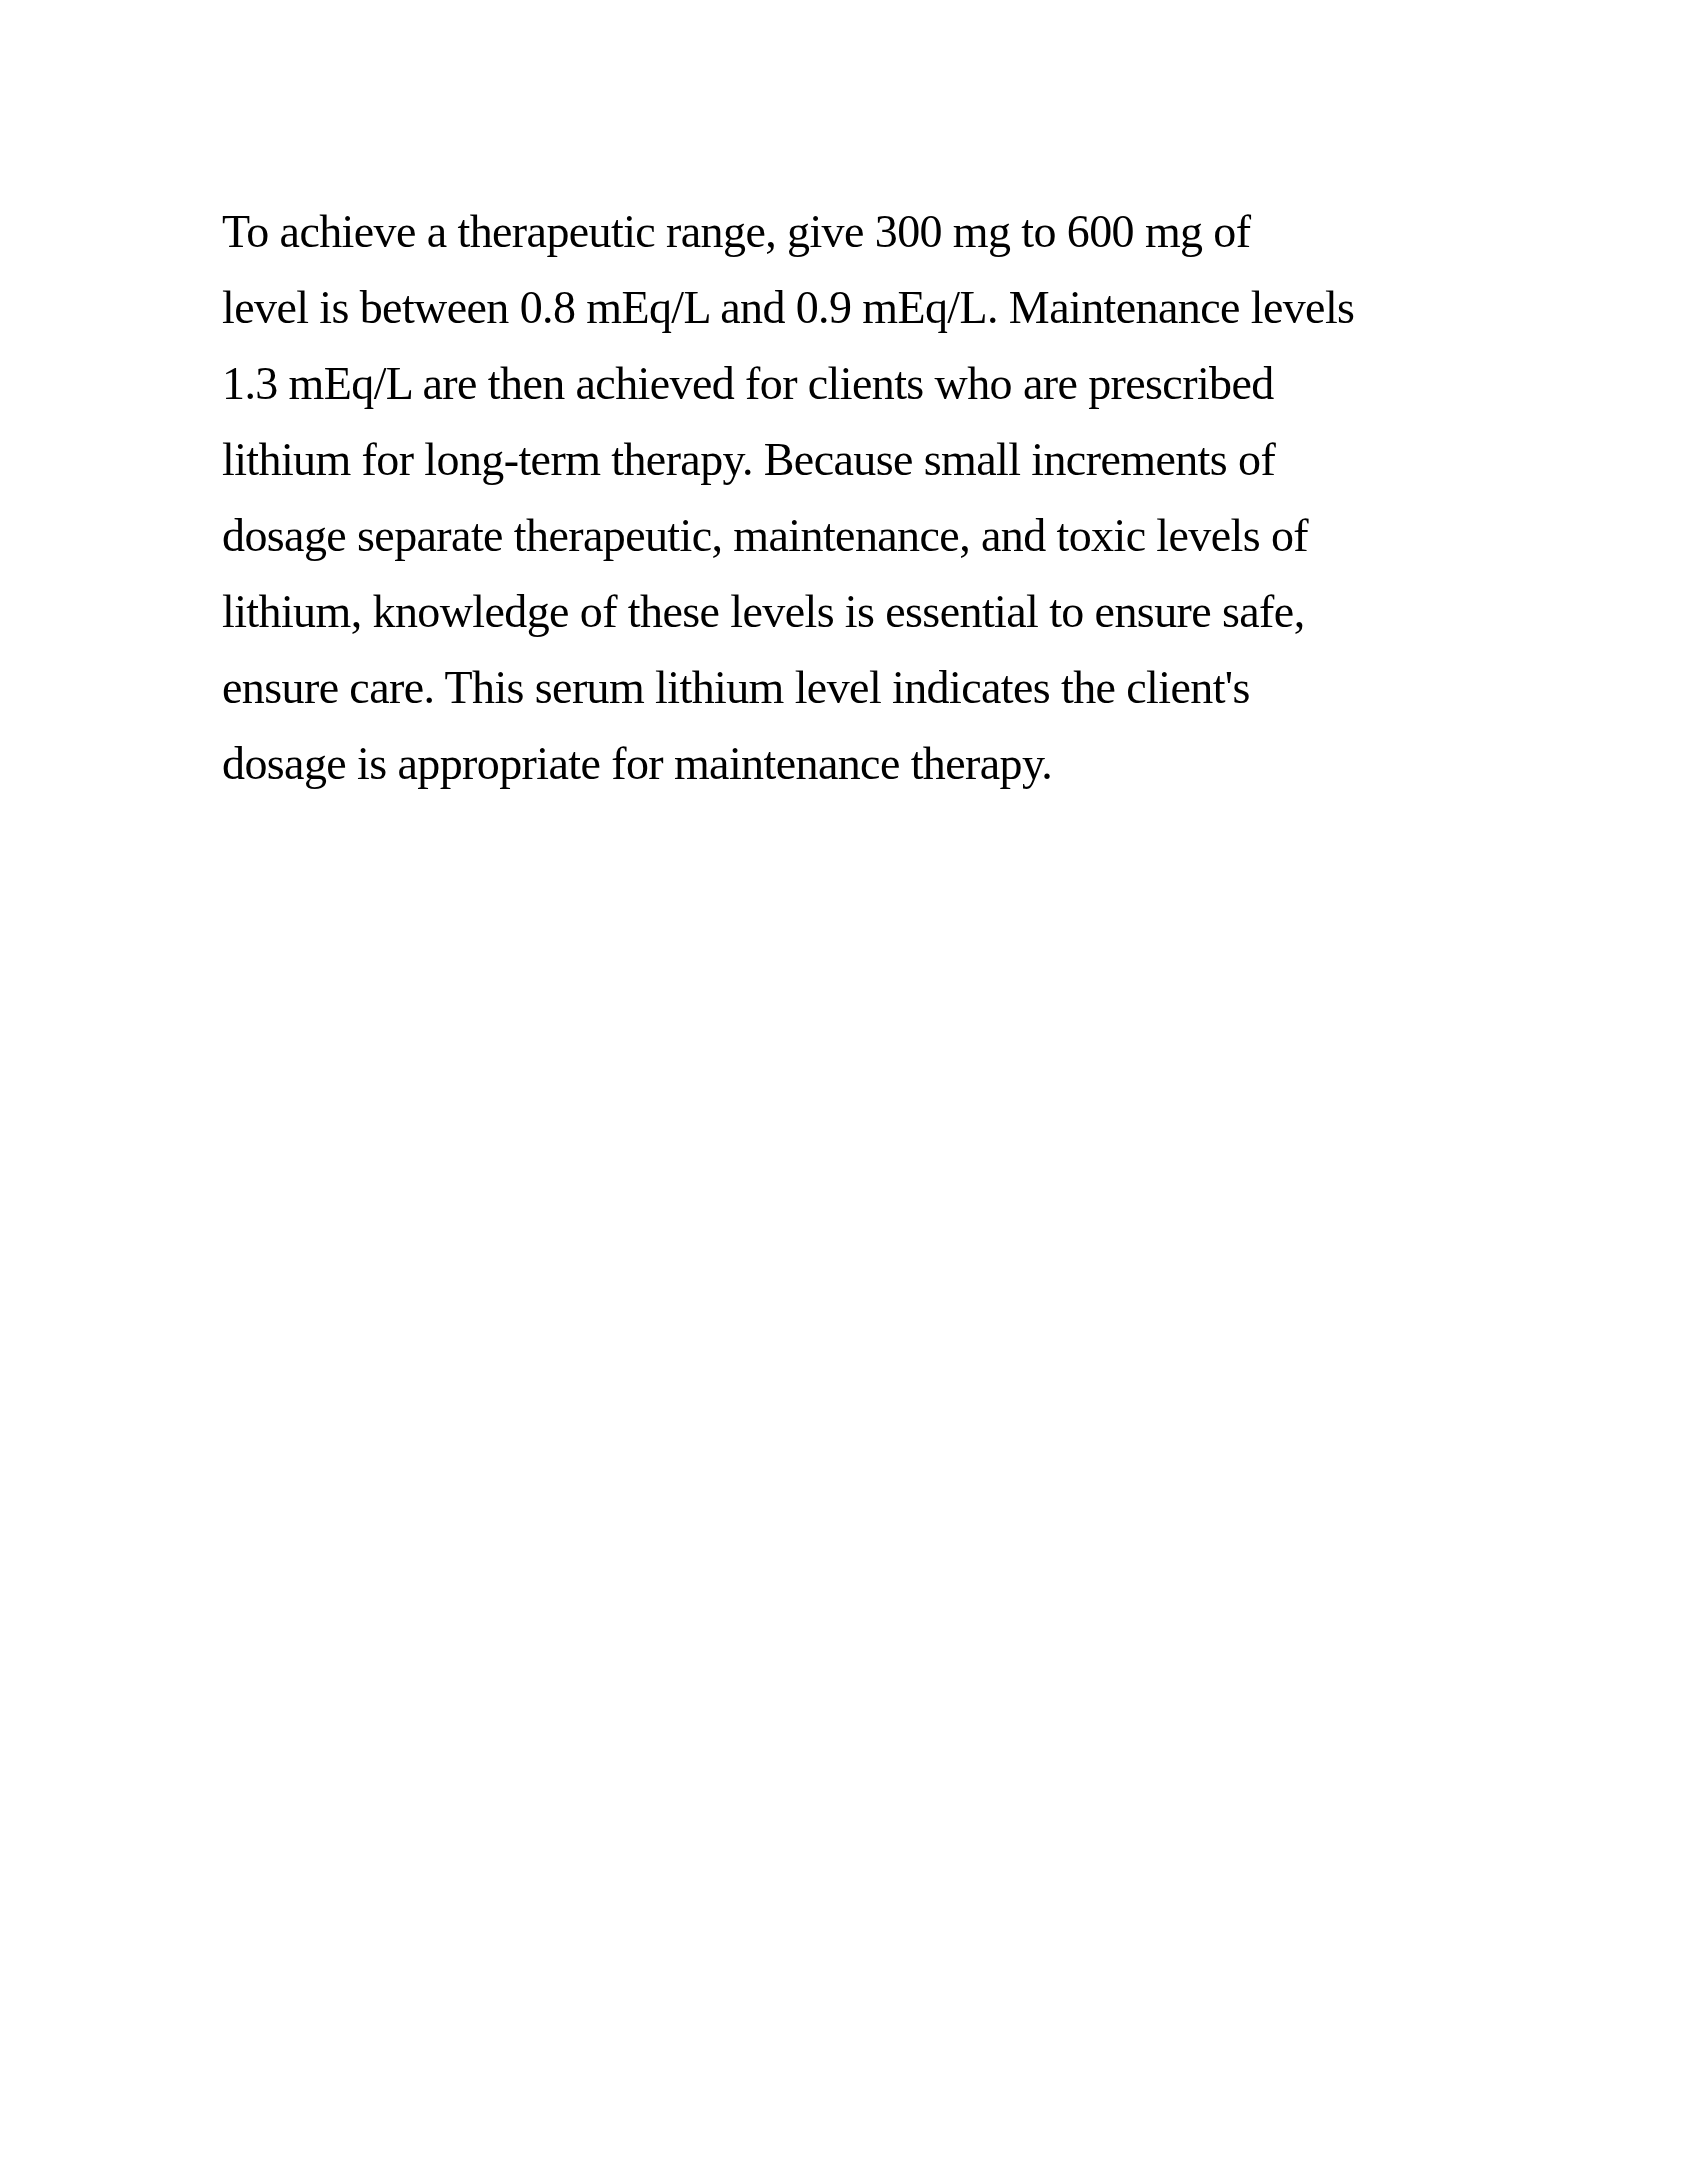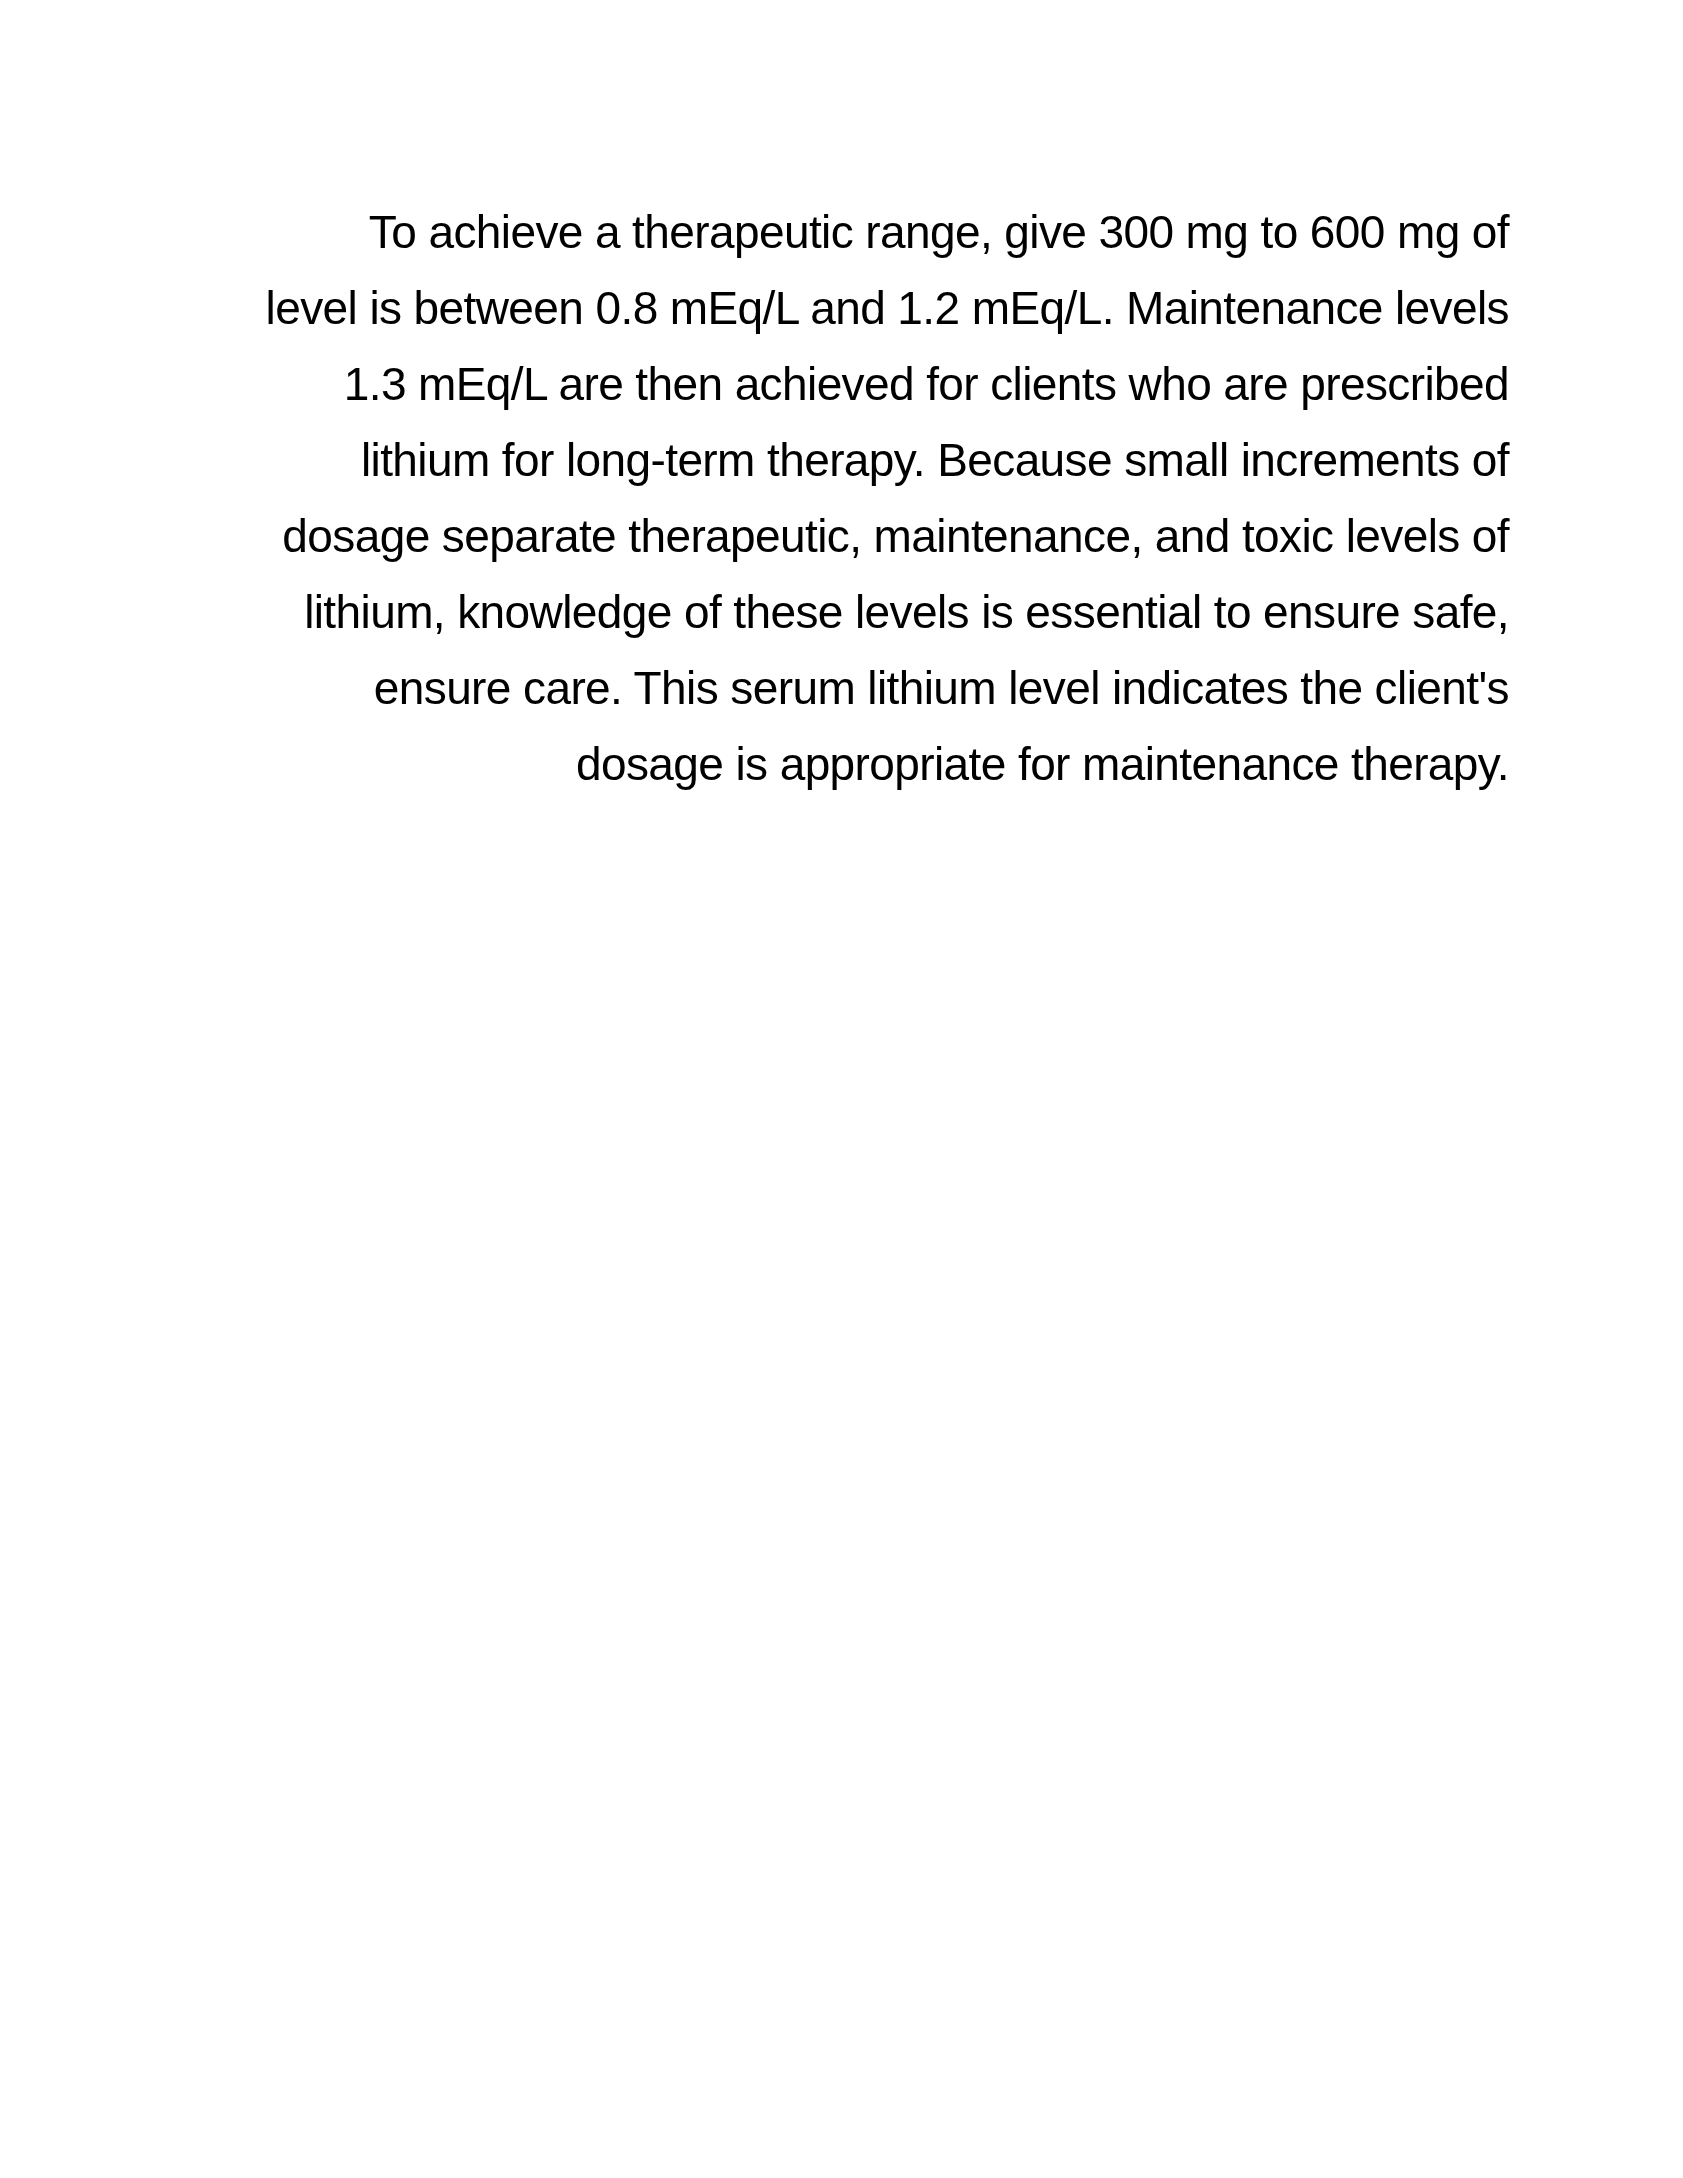--- a/index.html
+++ b/index.html
@@ -19,41 +19,40 @@
       top: 0;
       width: 1683px;
       height: 2178px;
       background: #ffffff;
     }
     .text-block {
       position: absolute;
       left: 222px;
       top: 194px;
       width: 1287px;
-      font-family: Liberation Sans, sans-serif;
+      font-family: Liberation Serif, serif;
       font-size: 46px;
       line-height: 76px;
       color: #000000;
       letter-spacing: -0.6px;
       word-spacing: 0px;
-      text-align: right;
     }
     .line {
       display: block;
       white-space: nowrap;
       height: 76px;
     }
   </style>
 </head>
 <body>
 
 <div class="page">
   <div class="text-block">
     <span class="line">To achieve a therapeutic range, give 300 mg to 600 mg of</span>
-    <span class="line">level is between 0.8 mEq/L and 1.2 mEq/L. Maintenance levels</span>
+    <span class="line">level is between 0.8 mEq/L and 0.9 mEq/L. Maintenance levels</span>
     <span class="line">1.3 mEq/L are then achieved for clients who are prescribed</span>
     <span class="line">lithium for long-term therapy. Because small increments of</span>
     <span class="line">dosage separate therapeutic, maintenance, and toxic levels of</span>
     <span class="line">lithium, knowledge of these levels is essential to ensure safe,</span>
     <span class="line">ensure care. This serum lithium level indicates the client's</span>
     <span class="line">dosage is appropriate for maintenance therapy.</span>
   </div>
 </div>
 
 

